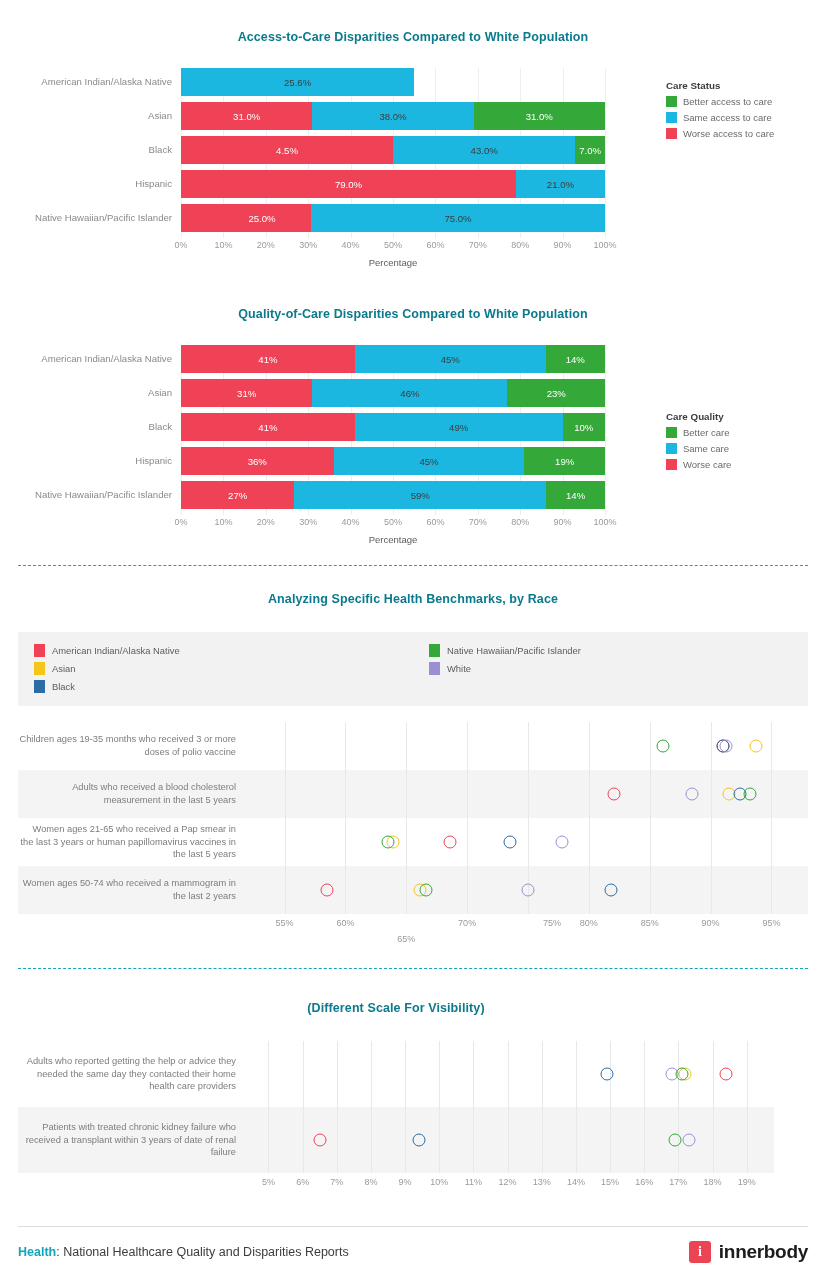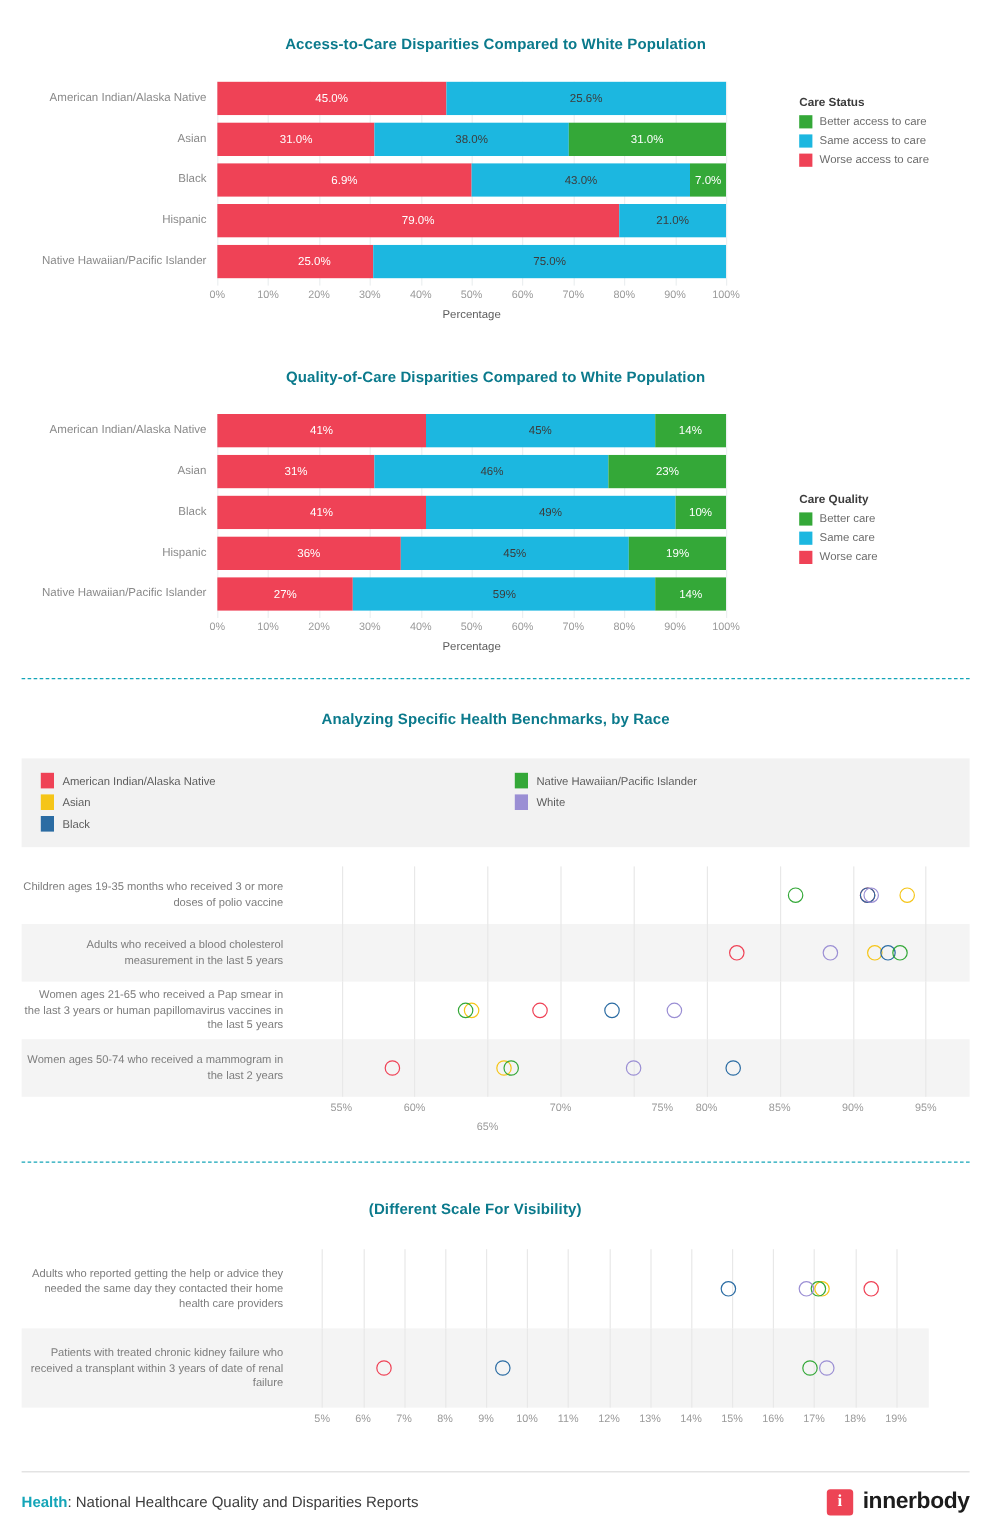--- a/index.html
+++ b/index.html
@@ -121,36 +121,35 @@
           <i style="left: 254.4px;"></i>
           <i style="left: 296.8px;"></i>
           <i style="left: 339.2px;"></i>
           <i style="left: 381.6px;"></i>
           <i style="left: 424px;"></i>
         </div>
       <div id="sb1rows">
           <div class="sb-row">
             <div class="sb-label">American Indian/Alaska Native</div>
             <div class="sb-track">
-              <div class="sb-seg" style="width: 190.8px; background: rgb(239, 66, 86);">45.0%</div>
               <div class="sb-seg dark" style="width: 233.2px; background: rgb(28, 183, 224);">25.6%</div>
             </div>
           </div>
           <div class="sb-row">
             <div class="sb-label">Asian</div>
             <div class="sb-track">
               <div class="sb-seg" style="width: 131.44px; background: rgb(239, 66, 86);">31.0%</div>
               <div class="sb-seg dark" style="width: 161.12px; background: rgb(28, 183, 224);">38.0%</div>
               <div class="sb-seg" style="width: 131.44px; background: rgb(52, 168, 56);">31.0%</div>
             </div>
           </div>
           <div class="sb-row">
             <div class="sb-label">Black</div>
             <div class="sb-track">
-              <div class="sb-seg" style="width: 212px; background: rgb(239, 66, 86);">6.9%</div>
+              <div class="sb-seg" style="width: 212px; background: rgb(239, 66, 86);">4.5%</div>
               <div class="sb-seg dark" style="width: 182.32px; background: rgb(28, 183, 224);">43.0%</div>
               <div class="sb-seg" style="width: 29.68px; background: rgb(52, 168, 56);">7.0%</div>
             </div>
           </div>
           <div class="sb-row">
             <div class="sb-label">Hispanic</div>
             <div class="sb-track">
               <div class="sb-seg" style="width: 334.96px; background: rgb(239, 66, 86);">79.0%</div>
               <div class="sb-seg dark" style="width: 89.04px; background: rgb(28, 183, 224);">21.0%</div>
             </div>

